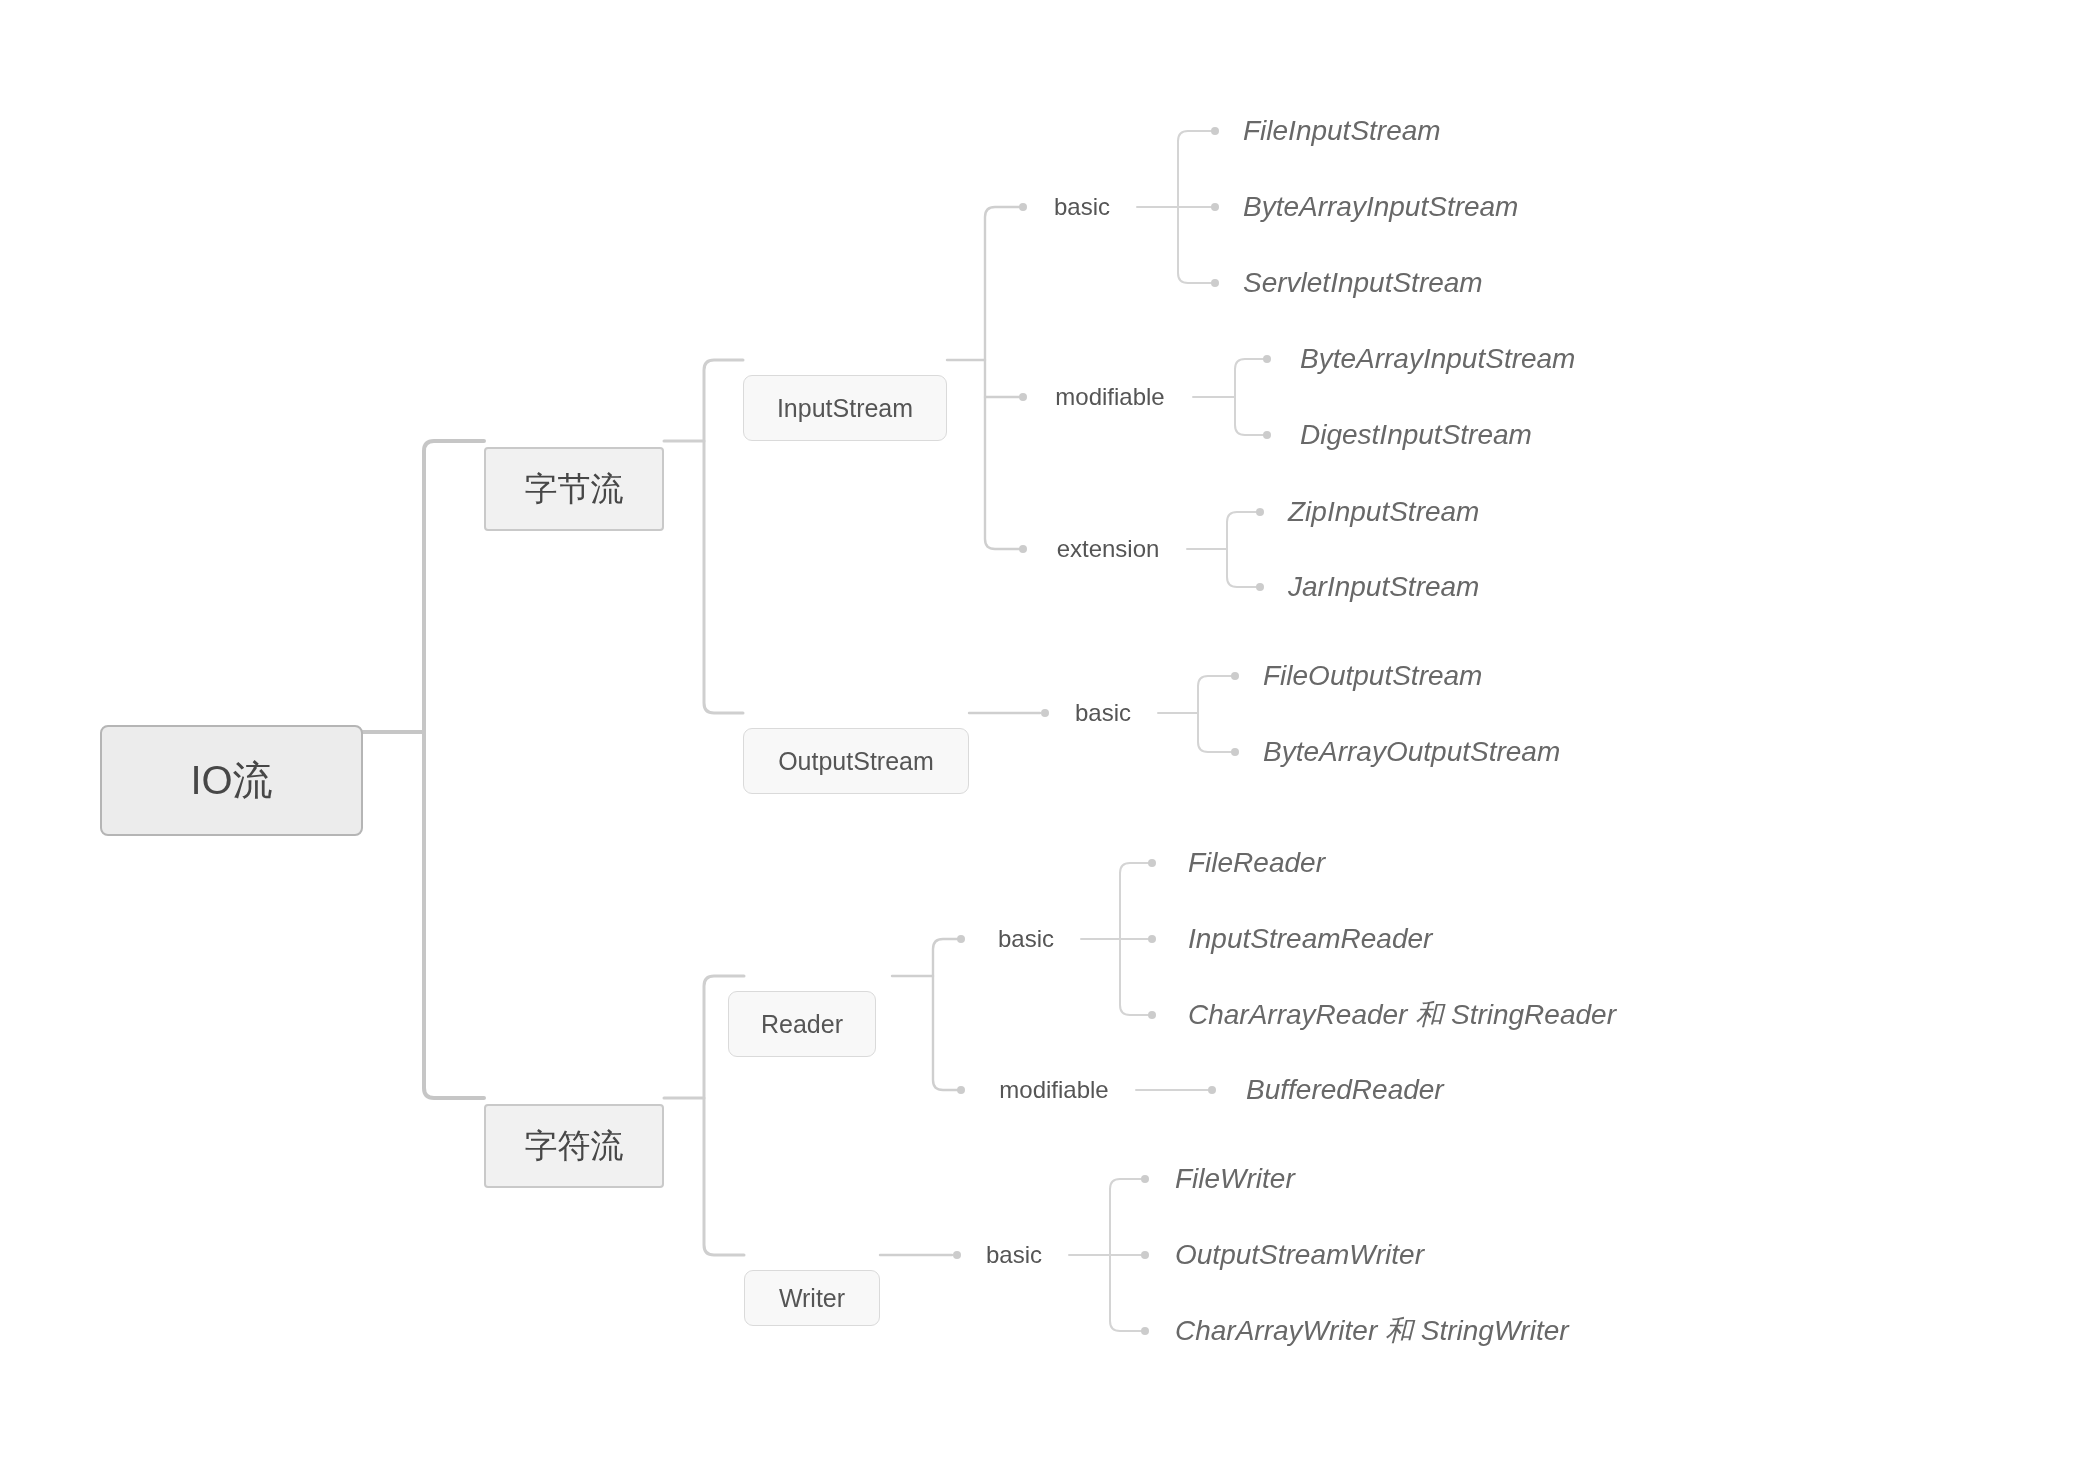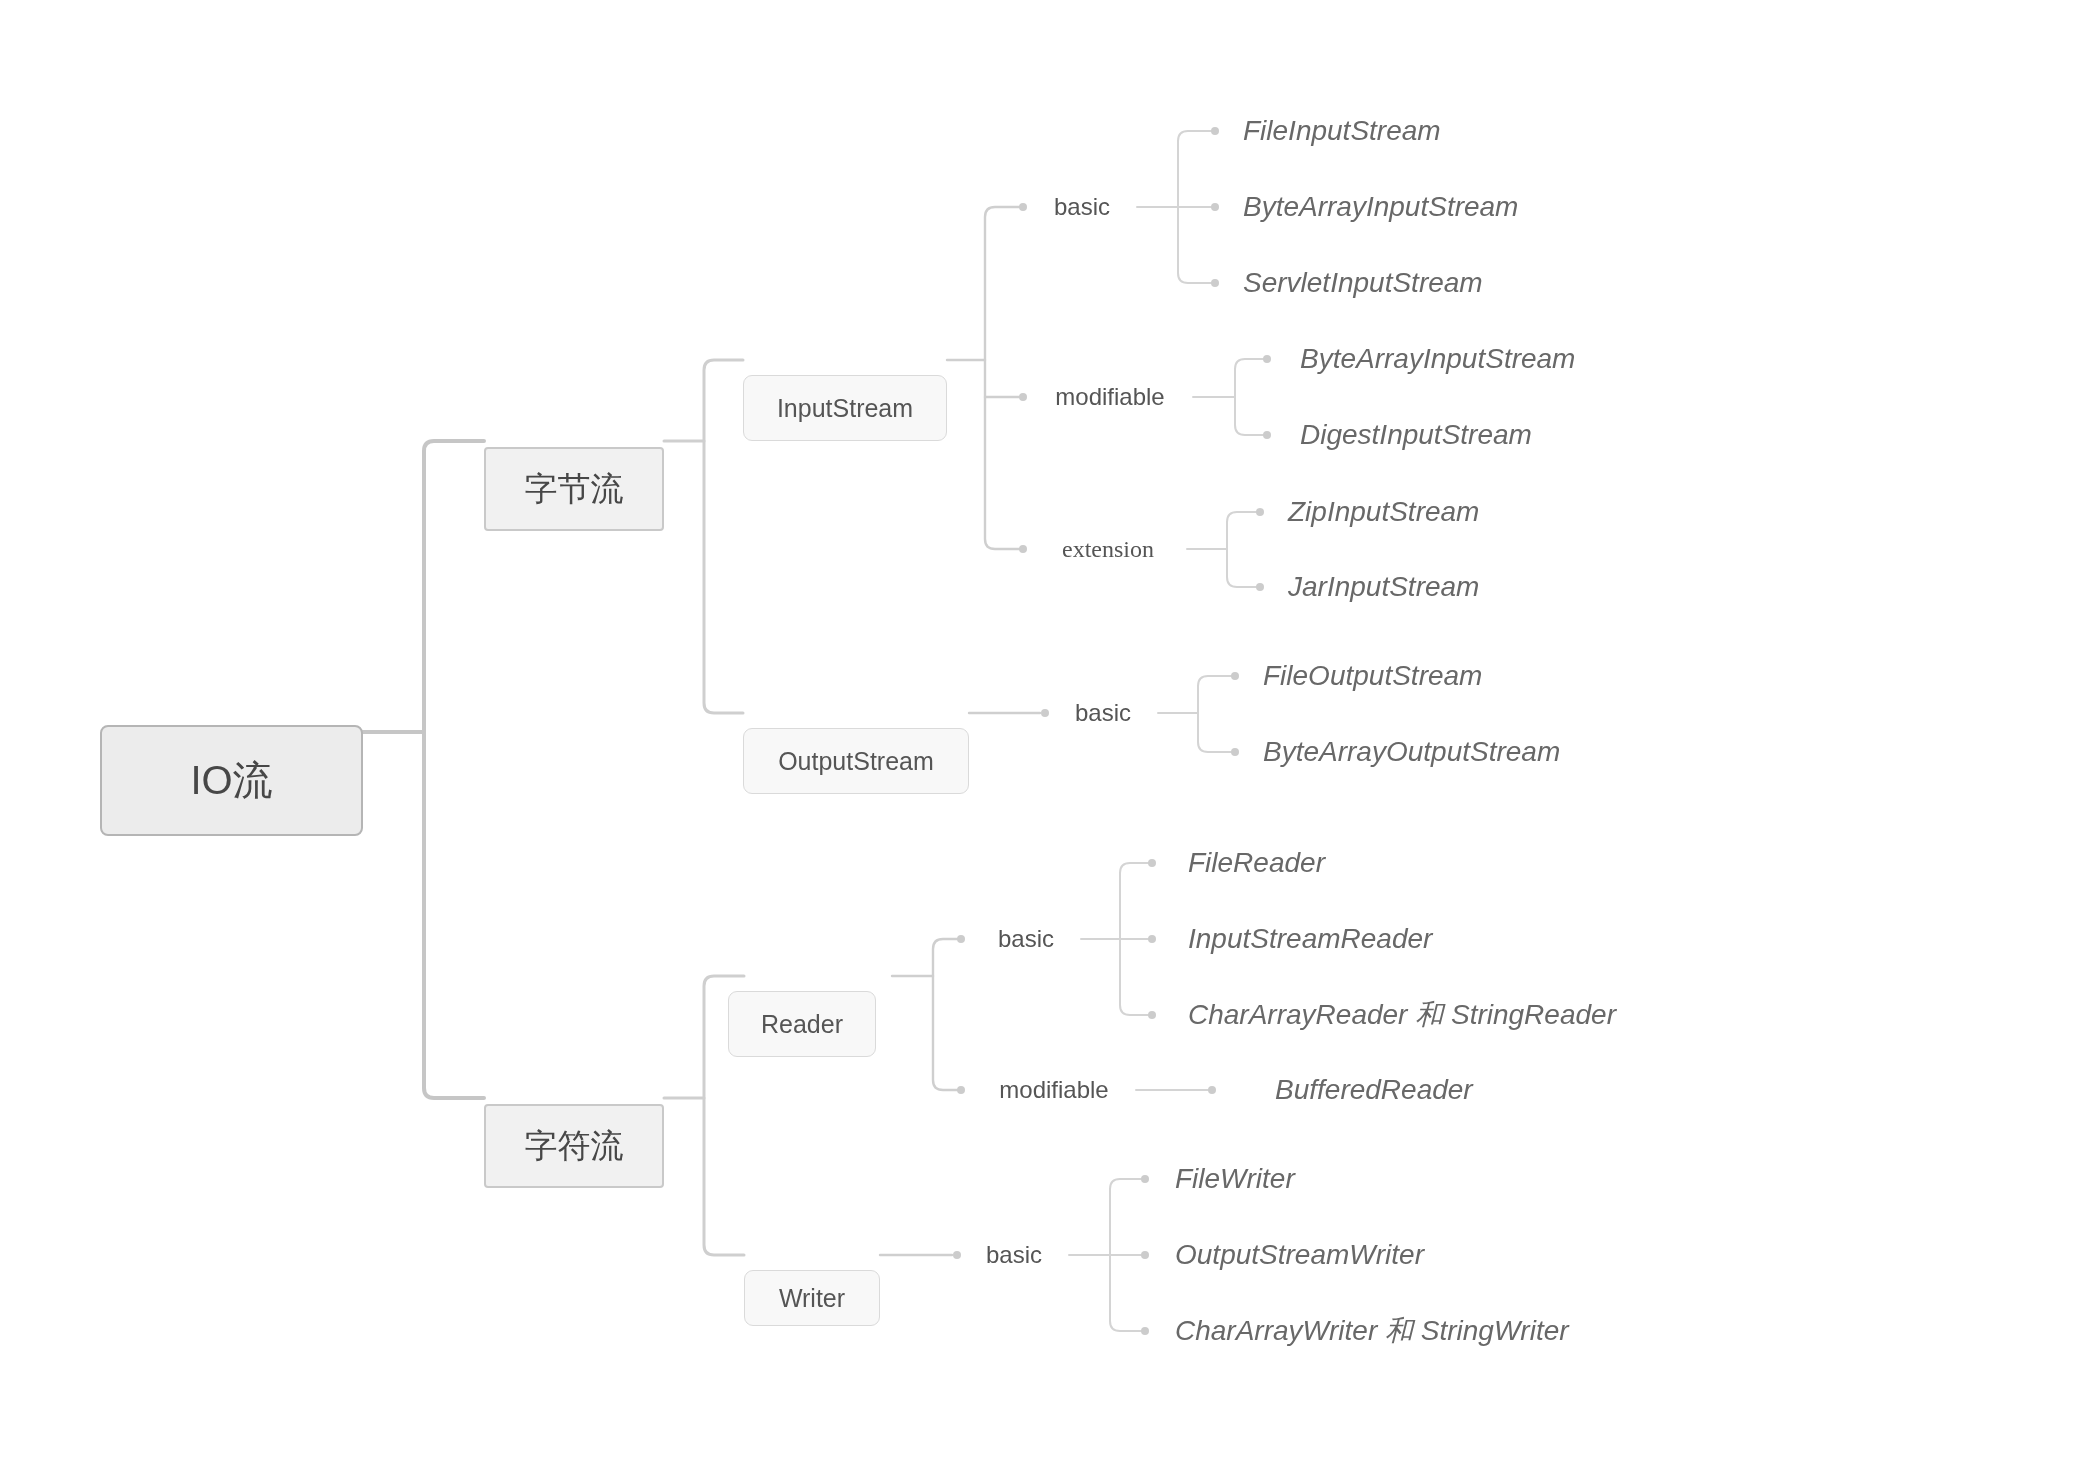--- a/index.html
+++ b/index.html
@@ -150,36 +150,36 @@
   </div>
   <div class="node box-class" style="left:728px; top:943px; width:148px; height:66px;">
     <span>Reader</span>
   </div>
   <div class="node box-class" style="left:744px; top:1222px; width:136px; height:56px;">
     <span>Writer</span>
   </div>
 
   <div class="cat" style="left:1082px; top:207px;">basic</div>
   <div class="cat" style="left:1110px; top:397px;">modifiable</div>
-  <div class="cat" style="left:1108px; top:549px;font-family:Liberation Serif, serif;">extension</div>
+  <div class="cat" style="left:1108px; top:549px;">extension</div>
   <div class="cat" style="left:1103px; top:713px;">basic</div>
   <div class="cat" style="left:1026px; top:939px;">basic</div>
   <div class="cat" style="left:1054px; top:1090px;">modifiable</div>
   <div class="cat" style="left:1014px; top:1255px;">basic</div>
 
   <div class="leaf" style="left:1243px; top:131px;">FileInputStream</div>
   <div class="leaf" style="left:1243px; top:207px;">ByteArrayInputStream</div>
   <div class="leaf" style="left:1243px; top:283px;">ServletInputStream</div>
   <div class="leaf" style="left:1300px; top:359px;">ByteArrayInputStream</div>
   <div class="leaf" style="left:1300px; top:435px;">DigestInputStream</div>
   <div class="leaf" style="left:1288px; top:512px;">ZipInputStream</div>
   <div class="leaf" style="left:1288px; top:587px;">JarInputStream</div>
   <div class="leaf" style="left:1263px; top:676px;">FileOutputStream</div>
   <div class="leaf" style="left:1263px; top:752px;">ByteArrayOutputStream</div>
   <div class="leaf" style="left:1188px; top:863px;">FileReader</div>
   <div class="leaf" style="left:1188px; top:939px;">InputStreamReader</div>
   <div class="leaf" style="left:1188px; top:1015px;">CharArrayReader 和 StringReader</div>
-  <div class="leaf" style="left:1246px; top:1090px;margin-left:29px;">BufferedReader</div>
+  <div class="leaf" style="left:1246px; top:1090px;">BufferedReader</div>
   <div class="leaf" style="left:1175px; top:1179px;">FileWriter</div>
   <div class="leaf" style="left:1175px; top:1255px;">OutputStreamWriter</div>
   <div class="leaf" style="left:1175px; top:1331px;">CharArrayWriter 和 StringWriter</div>
 
 </div>
 
 </body></html>

